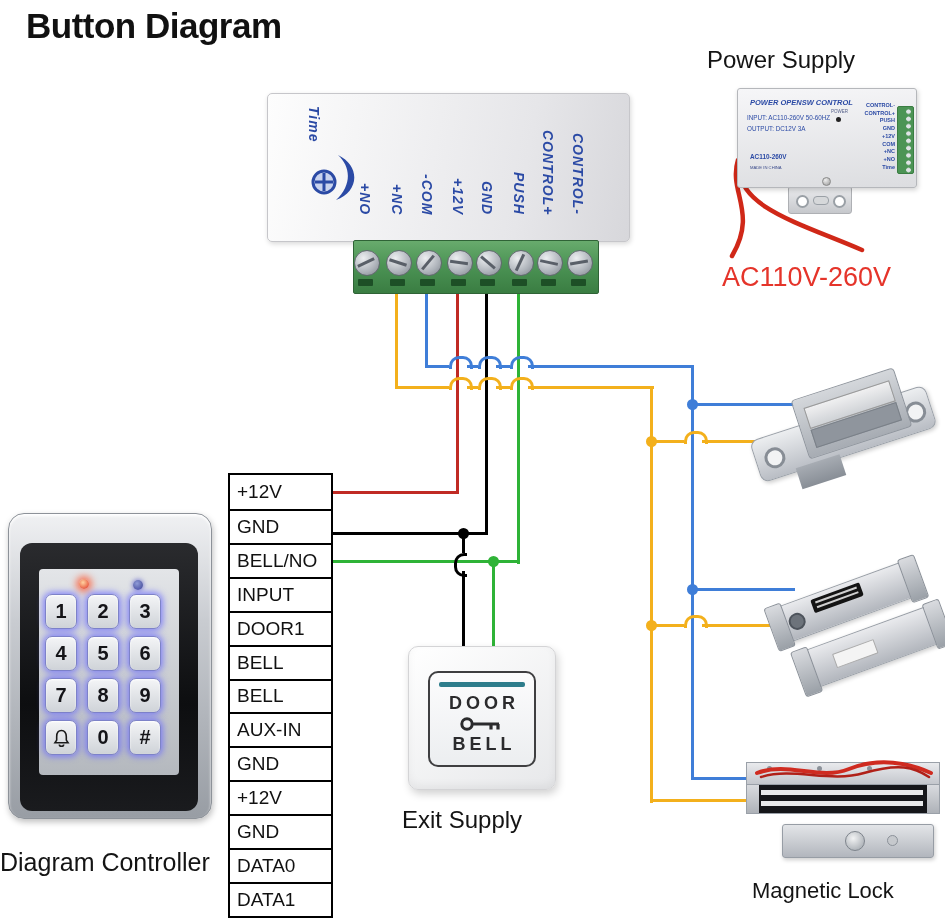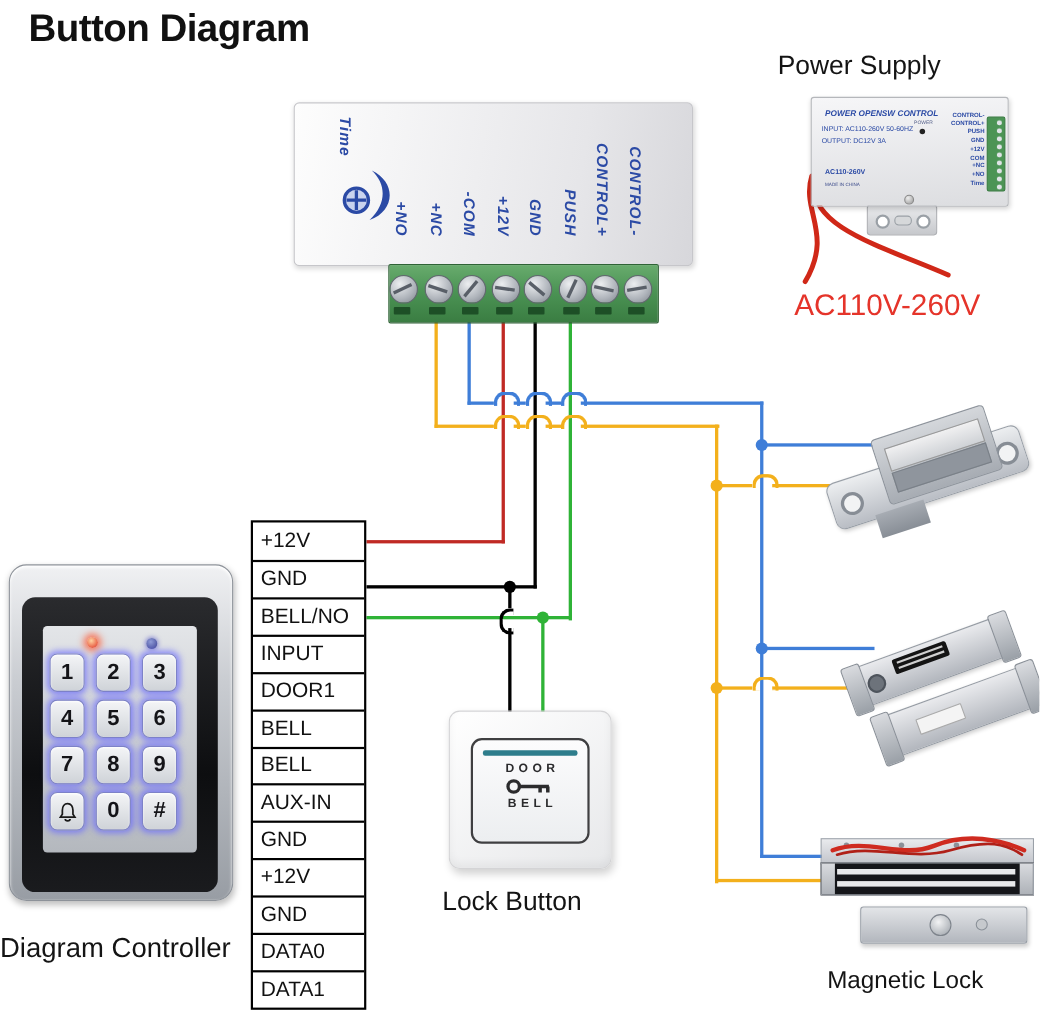--- a/index.html
+++ b/index.html
@@ -85,21 +85,21 @@
        display:flex;align-items:center;justify-content:center;
        font-weight:bold;font-size:20px;color:#141418;}
   
   .exitbtn{position:absolute;left:408px;top:646px;width:146px;height:142px;z-index:5;
        background:linear-gradient(145deg,#ffffff,#e7e8ea);border:1px solid #d4d4d6;border-radius:10px;
        box-shadow:2px 4px 8px rgba(0,0,0,.18),inset 0 -4px 8px rgba(0,0,0,.05);}
   .exit-inner{position:absolute;left:19px;top:24px;width:108px;height:96px;border:2px solid #3f3f41;border-radius:10px;
        background:linear-gradient(180deg,#fcfcfd,#eceef0);display:flex;flex-direction:column;align-items:center;
        padding-top:9px;box-sizing:border-box;}
   .exit-bar{width:86px;height:5px;background:var(--teal-bar,#2E7D8C);border-radius:2px;margin-bottom:6px;}
-  .exit-word{font-weight:bold;font-size:11px;letter-spacing:4px;color:#2b2b2d;text-indent:4px;}
+  .exit-word{font-weight:bold;font-size:18px;letter-spacing:4px;color:#2b2b2d;text-indent:4px;}
   
   .strike{position:absolute;left:750px;top:382px;width:185px;height:95px;z-index:4;transform:rotate(-18deg);}
   .strike .plate{position:absolute;left:0;top:30px;width:182px;height:42px;border-radius:8px;
        background:linear-gradient(180deg,#eceef0,#b9bdc4);border:1px solid #9aa0a8;box-shadow:1px 2px 4px rgba(0,0,0,.2);}
   .strike .hole{position:absolute;width:15px;height:15px;border-radius:50%;background:#f2f3f4;border:3px solid #878d95;}
   .strike .sbody{position:absolute;left:52px;top:4px;width:106px;height:60px;border-radius:4px;
        background:linear-gradient(180deg,#d4d7db,#a7acb3);border:1px solid #8f959d;}
   .strike .keeper{position:absolute;left:9px;top:10px;width:88px;height:20px;background:linear-gradient(180deg,#f0f0f1,#cfd2d6);border:1px solid #999;}
   .strike .latch{position:absolute;left:9px;top:33px;width:88px;height:17px;background:#8f959d;border:1px solid #7a8088;}
   .strike .tab{position:absolute;left:36px;top:70px;width:46px;height:22px;background:linear-gradient(180deg,#a7acb3,#888e96);}
@@ -347,21 +347,21 @@
       <div class="exit-word">DOOR</div>
       <span>
         <svg width="46" height="20" viewBox="0 0 46 20">
           <circle cx="8" cy="10" r="5.2" fill="none" stroke="#2b2b2d" stroke-width="3"></circle>
           <path d="M13.5 10 H40 M32 10 v5.5 M39 10 v5.5" fill="none" stroke="#2b2b2d" stroke-width="3.2"></path>
         </svg>
       </span>
       <div class="exit-word">BELL</div>
     </div>
   </div>
-  <div class="devlabel" style="left:402px;top:806px;width:160px;font-size:24px;">Lock Button</div>
+  <div class="devlabel" style="left:402px;top:806px;width:160px;font-size:24px;">Exit Supply</div>
 
   <div class="strike">
     <div class="plate"></div>
     <div class="hole" style="left:9px;top:43px;"></div>
     <div class="hole" style="left:157px;top:43px;"></div>
     <div class="sbody">
       <div class="keeper"></div>
       <div class="latch"></div>
     </div>
     <div class="tab"></div>

